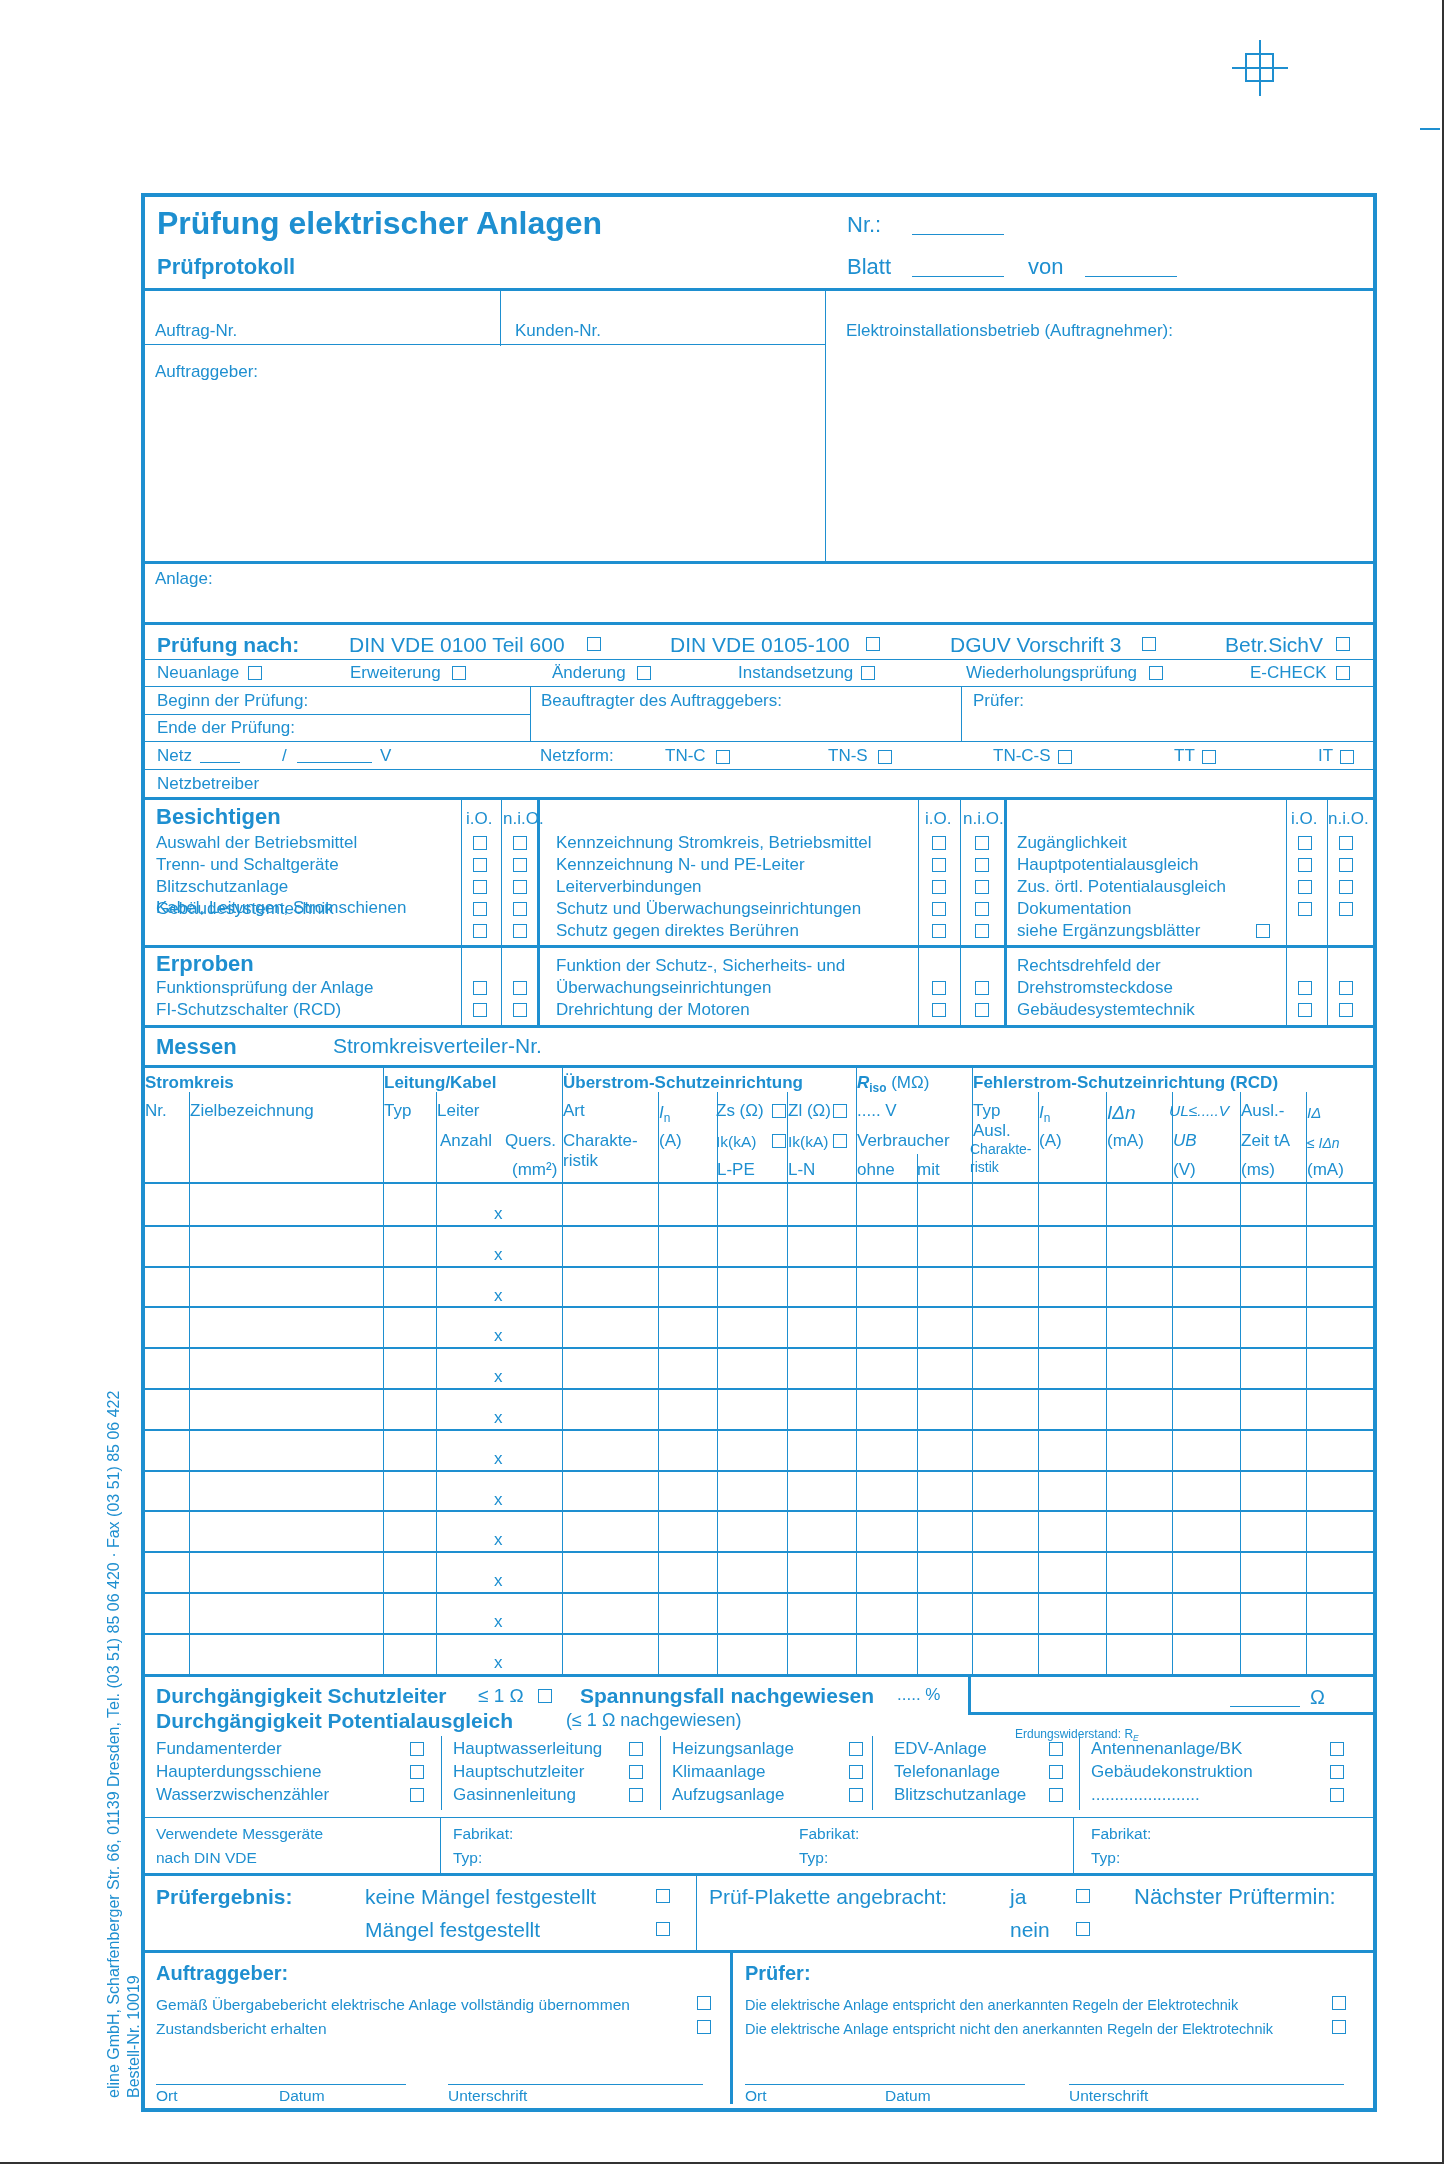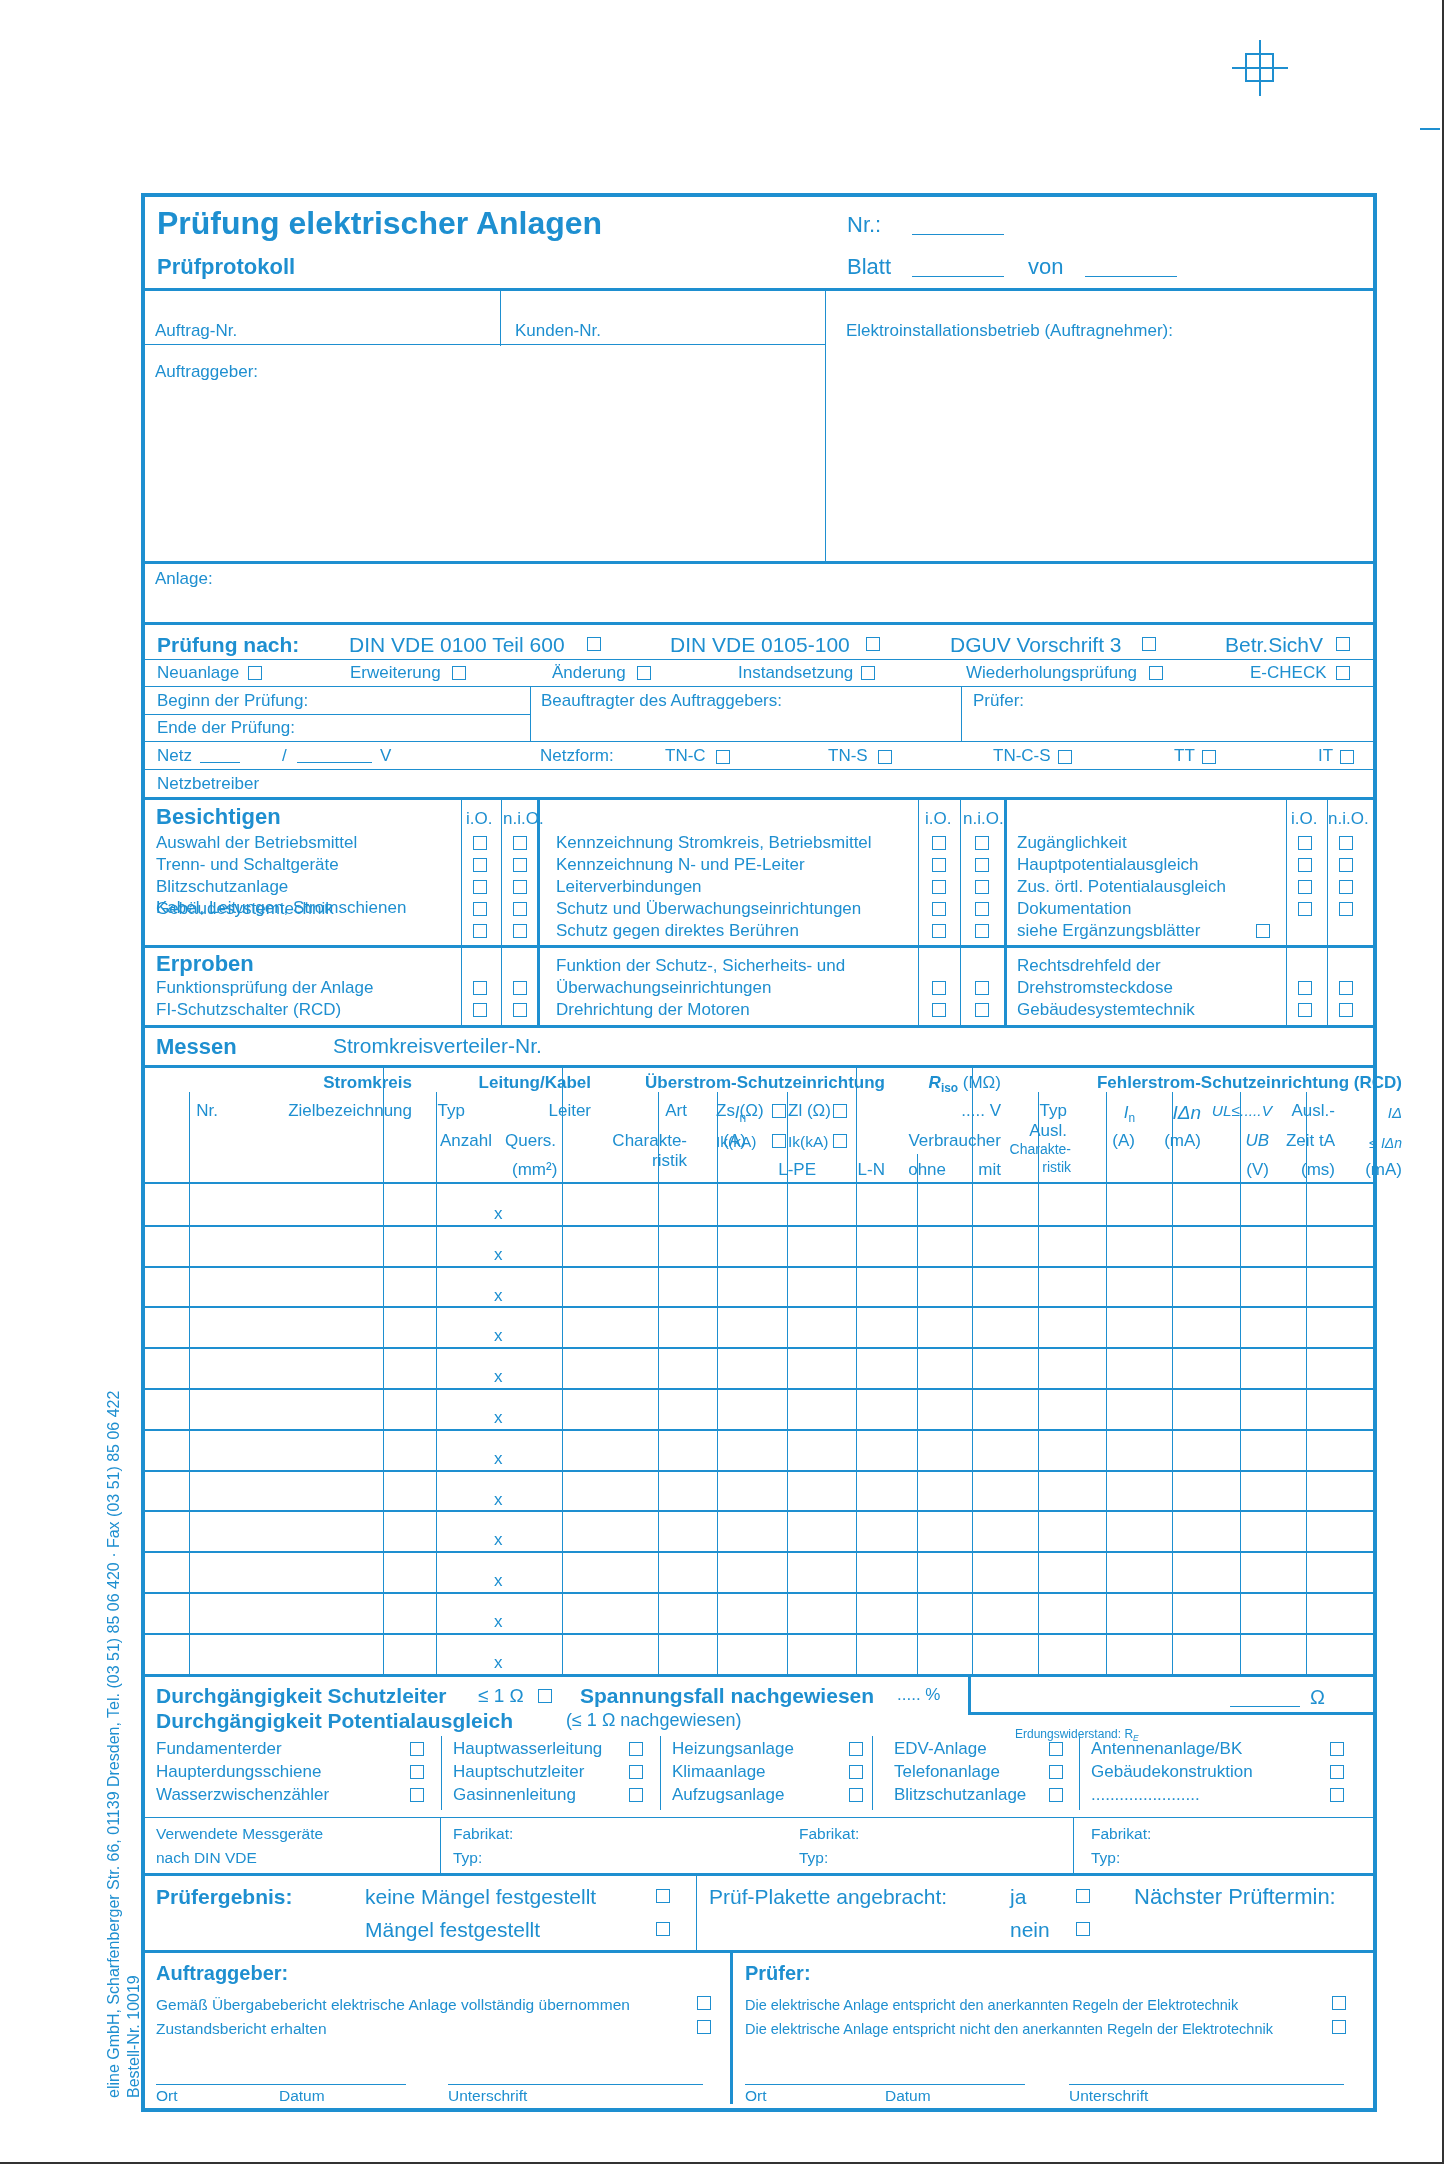--- a/index.html
+++ b/index.html
@@ -13,21 +13,21 @@
   .vl{position:absolute;width:0;border-left:1.5px solid #1e8fd0;}
   .vl-thick{position:absolute;width:0;border-left:3px solid #1e8fd0;}
   .t{position:absolute;white-space:nowrap;font-size:17px;line-height:20px;}
   .ts{font-size:15.5px;}
   .tb{font-weight:bold;}
   .h1{font-size:32px;font-weight:bold;line-height:36px;}
   .h3{font-size:22px;font-weight:bold;line-height:26px;}
   .big{font-size:22px;line-height:26px;}
   .cb{position:absolute;width:12px;height:12px;border:1.5px solid #1e8fd0;background:#fff;}
   .blank{position:absolute;height:0;border-top:1.5px solid #1e8fd0;}
-  .ctr{text-align:right;padding-left:29px;}
+  .ctr{text-align:left;}
   .xmark{position:absolute;font-size:17px;}
   .vert{position:absolute;transform-origin:left top;transform:rotate(-90deg);white-space:nowrap;font-size:16px;line-height:20px;}
   sub,sup{font-size:70%;}
   .it{font-style:italic;}
 </style>
 </head>
 <body>
 
 <div class="page-edge"></div>
 

